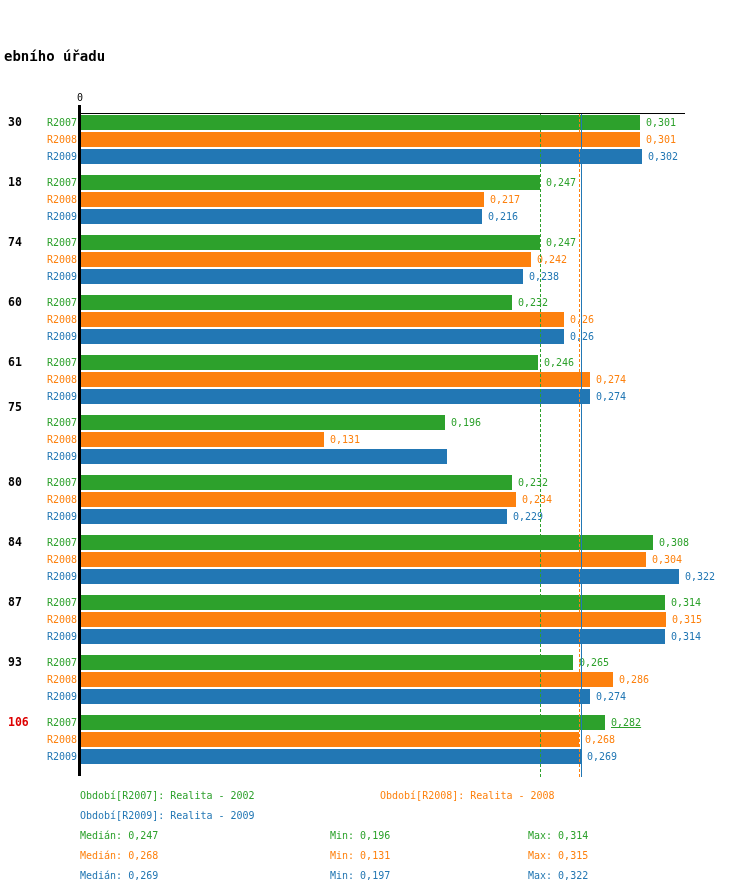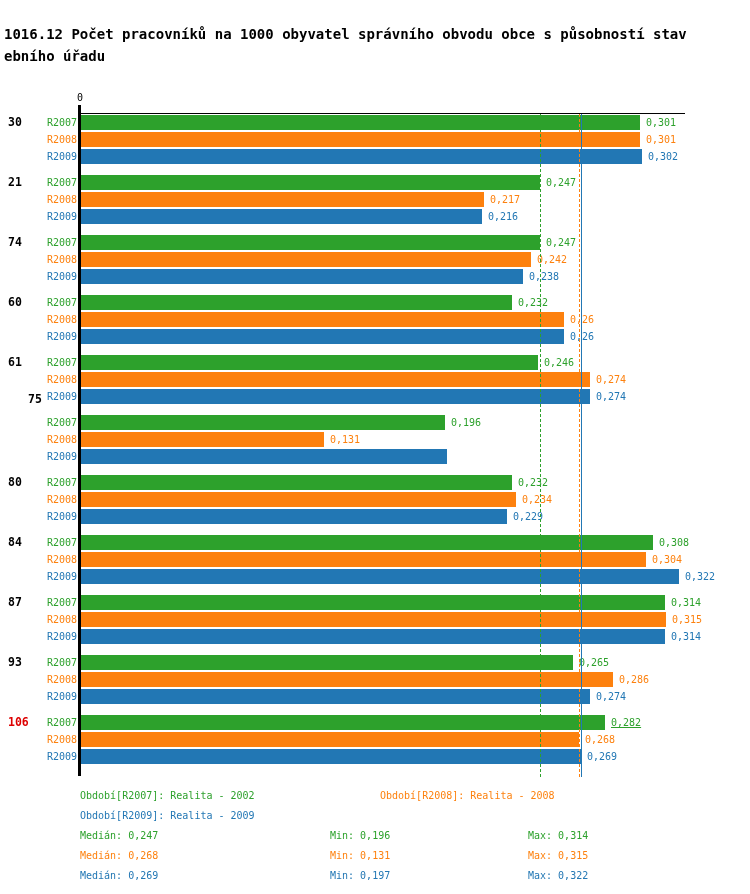--- a/index.html
+++ b/index.html
@@ -92,39 +92,38 @@
     font-size: 10px;
     line-height: 14px;
     white-space: pre;
   }
 </style>
 </head>
 <body>
 
 <div class="canvas">
 
-  <div class="title-line" style="top:26px">1016.12 Počet pracovníků na 1000 obyvatel správního obvodu obce s působností stav</div>
   <div class="title-line" style="top:48px">ebního úřadu</div>
 
   <div class="zero-label">0</div>
   <div class="axis-vline"></div>
   <div class="plot-topline"></div>
 
   <div id="plot">
       <div class="group-label" style="top: 115px;">30</div>
       <div class="row-label" style="top: 115px; color: rgb(45, 161, 44);">R2007</div>
       <div class="bar" style="left: 81px; top: 115px; width: 559px; background: rgb(45, 161, 44);"></div>
       <div class="bar-value-label" style="left: 646px; top: 115px; color: rgb(45, 161, 44);">0,301</div>
       <div class="row-label" style="top: 132px; color: rgb(253, 129, 14);">R2008</div>
       <div class="bar" style="left: 81px; top: 132px; width: 559px; background: rgb(253, 129, 14);"></div>
       <div class="bar-value-label" style="left: 646px; top: 132px; color: rgb(253, 129, 14);">0,301</div>
       <div class="row-label" style="top: 149px; color: rgb(34, 119, 180);">R2009</div>
       <div class="bar" style="left: 81px; top: 149px; width: 561px; background: rgb(34, 119, 180);"></div>
       <div class="bar-value-label" style="left: 648px; top: 149px; color: rgb(34, 119, 180);">0,302</div>
-      <div class="group-label" style="top: 175px;">21</div>
+      <div class="group-label" style="top: 175px;">18</div>
       <div class="row-label" style="top: 175px; color: rgb(45, 161, 44);">R2007</div>
       <div class="bar" style="left: 81px; top: 175px; width: 459px; background: rgb(45, 161, 44);"></div>
       <div class="bar-value-label" style="left: 546px; top: 175px; color: rgb(45, 161, 44);">0,247</div>
       <div class="row-label" style="top: 192px; color: rgb(253, 129, 14);">R2008</div>
       <div class="bar" style="left: 81px; top: 192px; width: 403px; background: rgb(253, 129, 14);"></div>
       <div class="bar-value-label" style="left: 490px; top: 192px; color: rgb(253, 129, 14);">0,217</div>
       <div class="row-label" style="top: 209px; color: rgb(34, 119, 180);">R2009</div>
       <div class="bar" style="left: 81px; top: 209px; width: 401px; background: rgb(34, 119, 180);"></div>
       <div class="bar-value-label" style="left: 488px; top: 209px; color: rgb(34, 119, 180);">0,216</div>
       <div class="group-label" style="top: 235px;">74</div>
@@ -150,21 +149,21 @@
       <div class="group-label" style="top: 355px;">61</div>
       <div class="row-label" style="top: 355px; color: rgb(45, 161, 44);">R2007</div>
       <div class="bar" style="left: 81px; top: 355px; width: 457px; background: rgb(45, 161, 44);"></div>
       <div class="bar-value-label" style="left: 544px; top: 355px; color: rgb(45, 161, 44);">0,246</div>
       <div class="row-label" style="top: 372px; color: rgb(253, 129, 14);">R2008</div>
       <div class="bar" style="left: 81px; top: 372px; width: 509px; background: rgb(253, 129, 14);"></div>
       <div class="bar-value-label" style="left: 596px; top: 372px; color: rgb(253, 129, 14);">0,274</div>
       <div class="row-label" style="top: 389px; color: rgb(34, 119, 180);">R2009</div>
       <div class="bar" style="left: 81px; top: 389px; width: 509px; background: rgb(34, 119, 180);"></div>
       <div class="bar-value-label" style="left: 596px; top: 389px; color: rgb(34, 119, 180);">0,274</div>
-      <div class="group-label" style="top: 392px; margin-left: 20px;">75</div>
+      <div class="group-label" style="top: 400px;">75</div>
       <div class="row-label" style="top: 415px; color: rgb(45, 161, 44);">R2007</div>
       <div class="bar" style="left: 81px; top: 415px; width: 364px; background: rgb(45, 161, 44);"></div>
       <div class="bar-value-label" style="left: 451px; top: 415px; color: rgb(45, 161, 44); text-align: center;">0,196</div>
       <div class="row-label" style="top: 432px; color: rgb(253, 129, 14);">R2008</div>
       <div class="bar" style="left: 81px; top: 432px; width: 243px; background: rgb(253, 129, 14);"></div>
       <div class="bar-value-label" style="left: 330px; top: 432px; color: rgb(253, 129, 14);">0,131</div>
       <div class="row-label" style="top: 449px; color: rgb(34, 119, 180);">R2009</div>
       <div class="bar" style="left: 81px; top: 449px; width: 366px; background: rgb(34, 119, 180);"></div>
       <div class="bar-value-label" style="left: 453px; top: 472px; color: rgb(34, 119, 180); font-style: italic;">0,197</div>
       <div class="group-label" style="top: 475px;">80</div>

